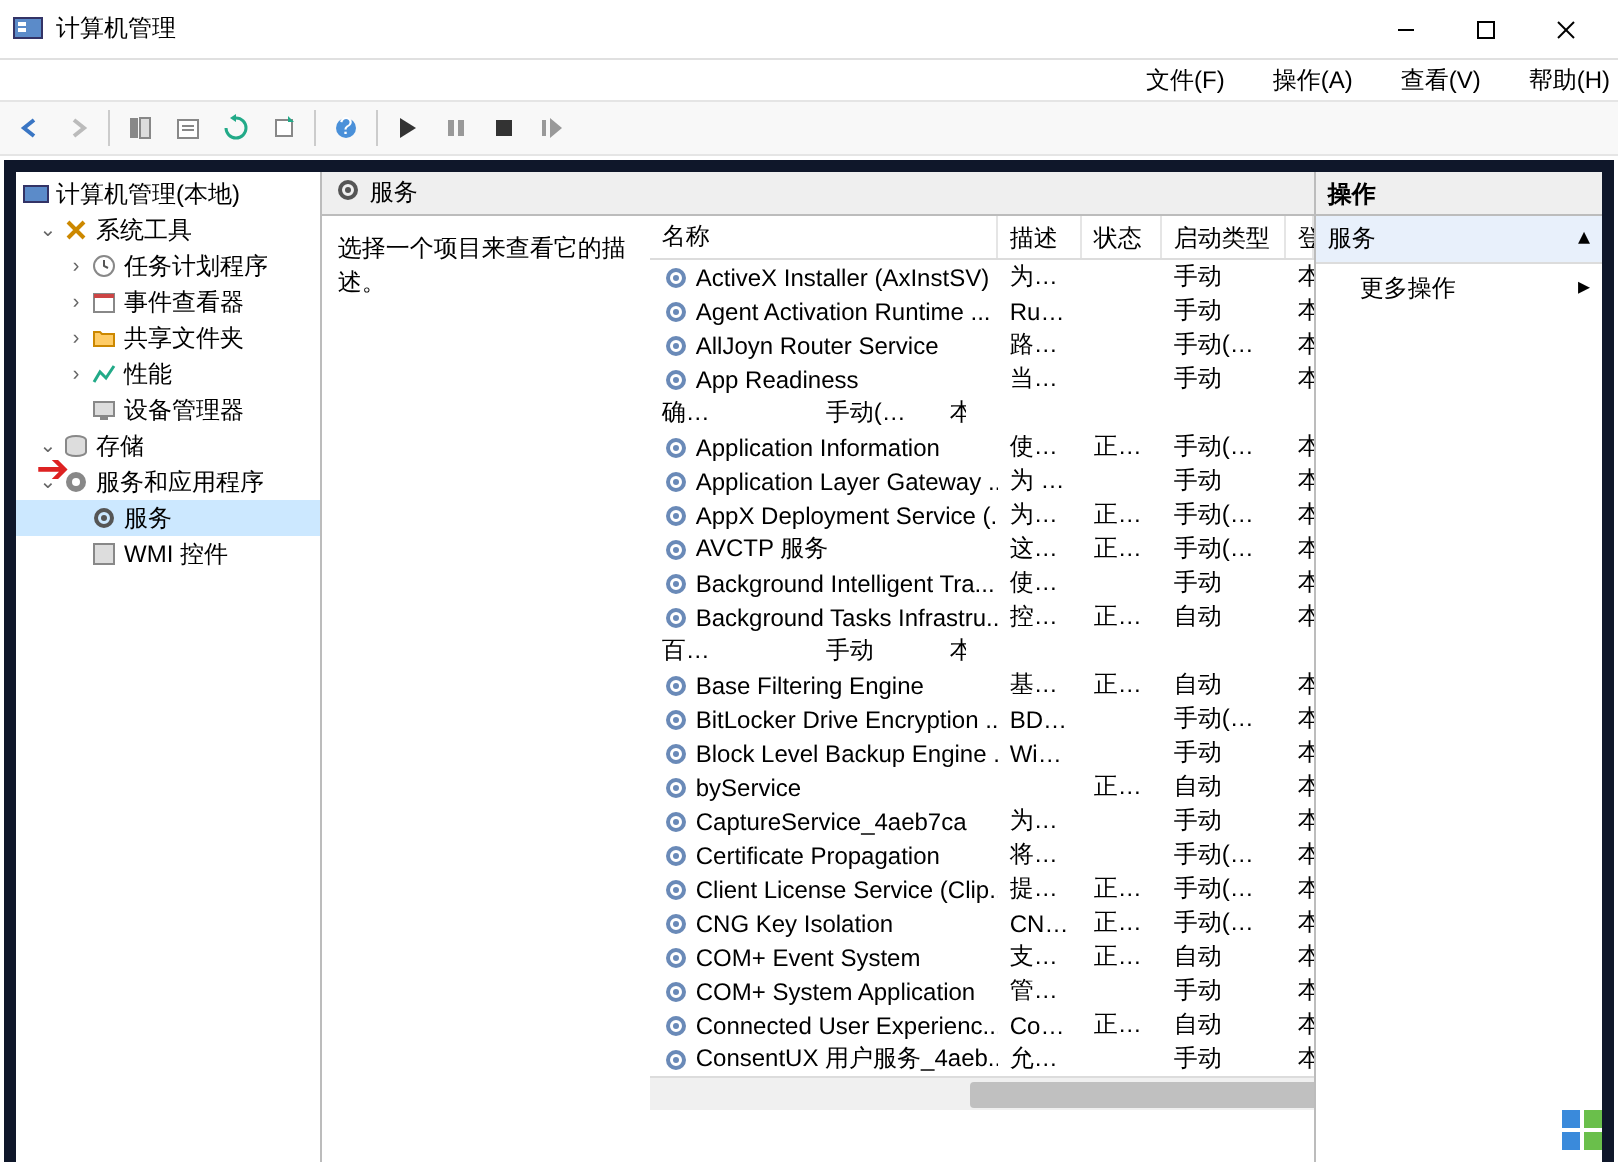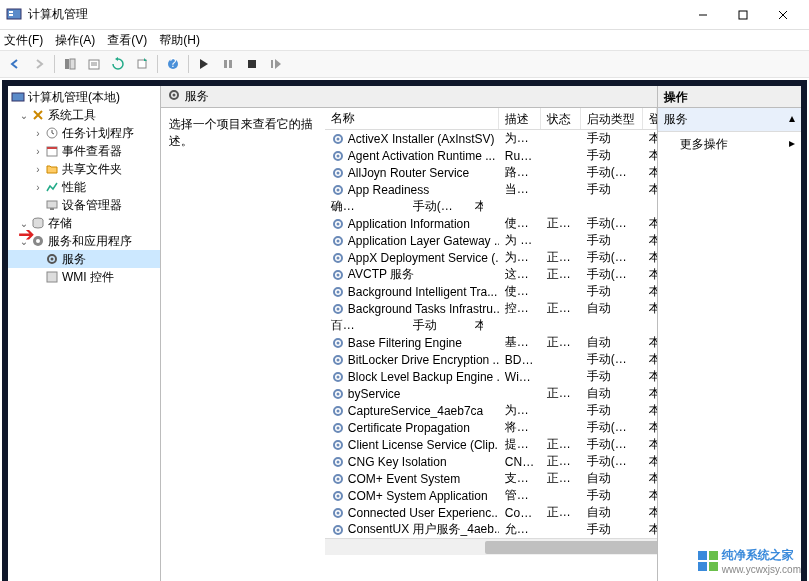--- a/index.html
+++ b/index.html
@@ -2,21 +2,21 @@
 <html><head>
 <meta charset="utf-8">
 <style>
 * { margin: 0; padding: 0; box-sizing: border-box; font-family: "Microsoft YaHei", "Segoe UI", sans-serif; font-size: 12px; }
 body { background: #fff; width: 809px; height: 581px; overflow: hidden; position: relative; }
 .titlebar { height: 30px; display: flex; align-items: center; padding: 0 6px; border-bottom: 1px solid #e0e0e0; }
 .titlebar .icon { width: 16px; height: 16px; margin-right: 6px; }
 .titlebar .title { flex: 1; }
 .titlebar .winbtns { display: flex; }
 .titlebar .winbtn { width: 40px; height: 28px; display: flex; align-items: center; justify-content: center; cursor: pointer; }
-.menubar { height: 20px; display: flex; align-items: center; padding: 0 4px; gap: 12px; }
+.menubar { height: 20px; display: flex; align-items: center; padding: 0 4px; gap: 24px; justify-content: flex-end; }
 .menubar span { cursor: default; }
 .toolbar { height: 28px; display: flex; align-items: center; padding: 0 4px; gap: 2px; border-top: 1px solid #e5e5e5; border-bottom: 1px solid #e5e5e5; background: #f8f8f8; }
 .tbtn { width: 22px; height: 22px; display: flex; align-items: center; justify-content: center; cursor: pointer; }
 .tdiv { width: 1px; height: 18px; background: #ccc; margin: 0 2px; }
 .main { display: flex; height: 540px; border: 6px solid #0f172a; margin: 2px; }
 .tree { width: 158px; border-right: 1px solid #bcbcbc; overflow: hidden; background: #fff; padding: 2px 0; }
 .tree-item { display: flex; align-items: center; height: 18px; padding-left: 2px; white-space: nowrap; cursor: default; }
 .tree-item.selected { background: #cce8ff; }
 .expander { width: 12px; text-align: center; color: #666; font-size: 10px; }
 .tree-icon { width: 16px; height: 16px; margin-right: 2px; display: inline-flex; align-items: center; justify-content: center; }
@@ -611,17 +611,13 @@
 
 <div class="arrow">➔</div>
 
 <div class="watermark">
   <div class="wm-logo">
       <div></div>
       <div></div>
       <div></div>
       <div></div>
     </div>
-  <div>
-    <span>纯净系统之家</span>
-    <span class="url">www.ycwxjsy.com</span>
-  </div>
 </div>
 
 </body></html>

